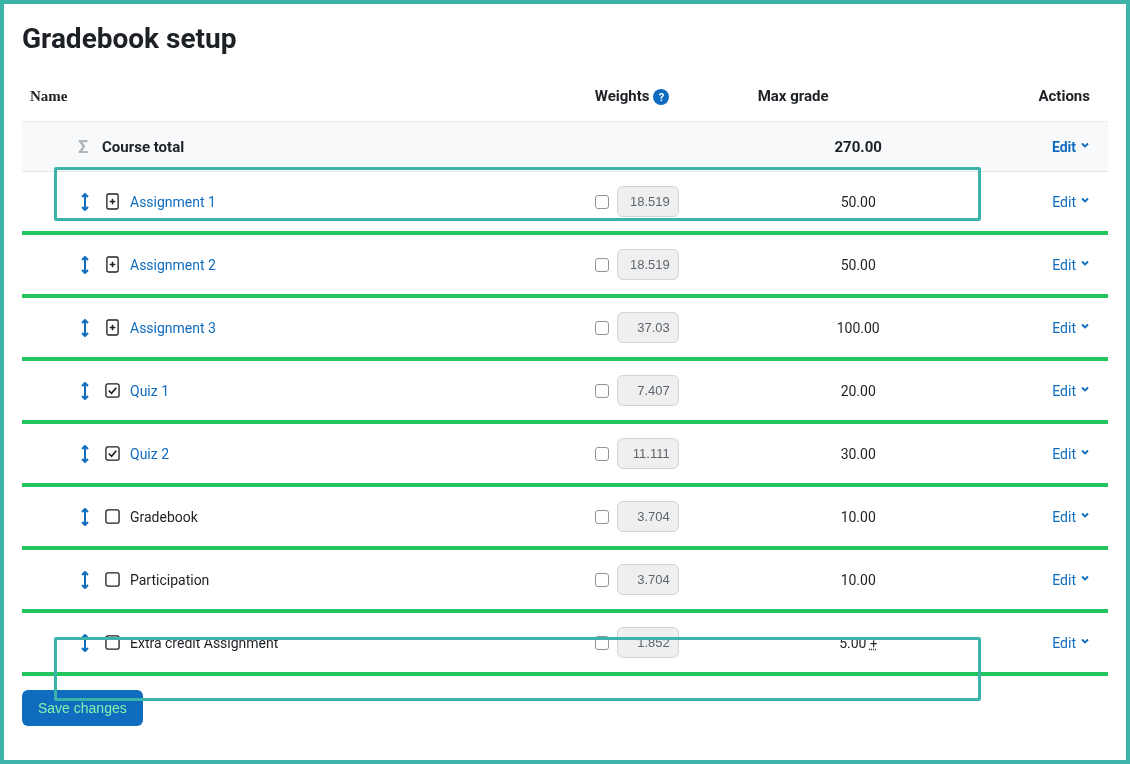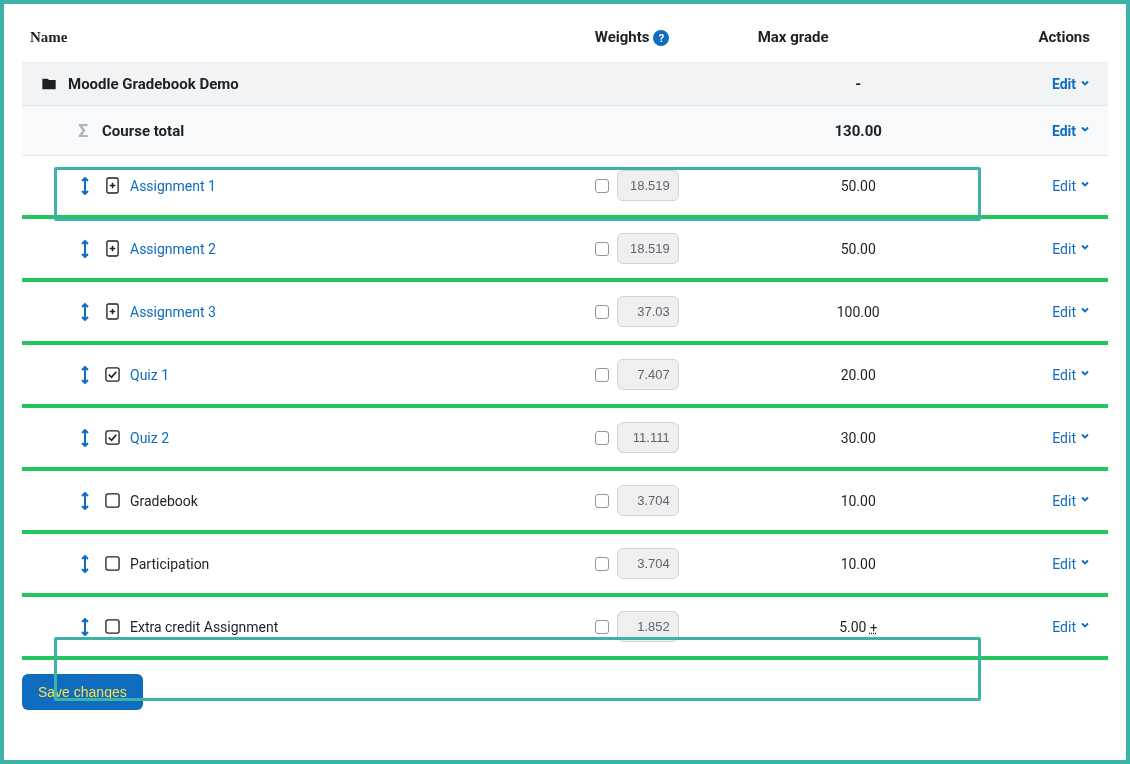--- a/index.html
+++ b/index.html
@@ -159,86 +159,67 @@
   .highlight-box {
     position: absolute;
     border: 3px solid #3bb3a9;
     pointer-events: none;
     border-radius: 2px;
   }
 
   .save-btn {
     margin-top: 14px;
     background: #0f6cbf;
-    color: #fde047;
+    color: #86efac;
     border: none;
     padding: 10px 16px;
     border-radius: 6px;
     font-size: 14px;
     cursor: pointer;
   }
 
   .plus-sub {
     font-size: 13px;
     text-decoration: underline dotted;
   }
 </style>
 </head>
 <body>
 
 <div class="frame">
 
+  <h1>Gradebook setup</h1>
 
   <table class="table">
     <colgroup>
       <col class="col-name">
         <col class="col-weights">
         <col class="col-max">
         <col class="col-actions">
     </colgroup>
     <thead>
       <tr>
         <th class="col-name">Name</th>
         <th class="col-weights">
           <span>Weights</span><span class="help-icon">?</span>
         </th>
         <th class="col-max">Max grade</th>
         <th class="col-actions">Actions</th>
       </tr>
     </thead>
     <tbody id="tbody">
-    <tr class="cat-row">
-          <td class="name-cell">
-            <div class="name-inner">
-              <span class="folder-icon">
-                <svg width="18" height="16" viewBox="0 0 24 24" fill="#1d2125">
-                  <path d="M10 4H2v16h20V6H12l-2-2z"></path>
-                </svg>
-              </span>
-              <span>Moodle Gradebook Demo</span>
-            </div>
-          </td>
-          <td></td>
-          <td class="max-cell">-</td>
-          <td class="actions-cell"><span class="edit-link">
-              <span>Edit</span> 
-              <span class="chev"><svg width="10" height="10" viewBox="0 0 10 10" fill="none" stroke="#0f6cbf" stroke-width="1.8">
-                  <path d="M2 3.5L5 6.5 8 3.5"></path>
-                </svg></span>
-            </span></td>
-        </tr>
         <tr class="total-row" id="row-total">
           <td>
             <div class="name-inner indent-1">
               <span class="sigma-icon">Σ</span>
               <span>Course total</span>
             </div>
           </td>
           <td></td>
-          <td class="max-cell" style="font-weight:700">130.00</td>
+          <td class="max-cell" style="font-weight:700">270.00</td>
           <td class="actions-cell"><span class="edit-link" style="font-weight:700">
               <span>Edit</span> 
               <span class="chev"><svg width="10" height="10" viewBox="0 0 10 10" fill="none" stroke="#0f6cbf" stroke-width="1.8">
                   <path d="M2 3.5L5 6.5 8 3.5"></path>
                 </svg></span>
             </span></td>
         </tr>
         <tr class="item-row" id="row-a1">
           <td>
             <div class="name-inner indent-2">

